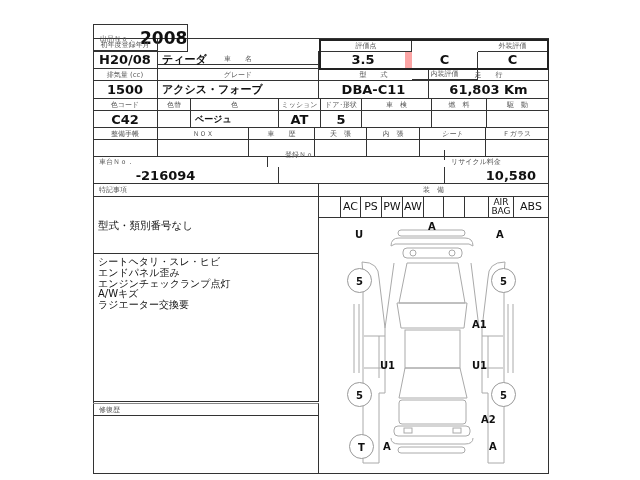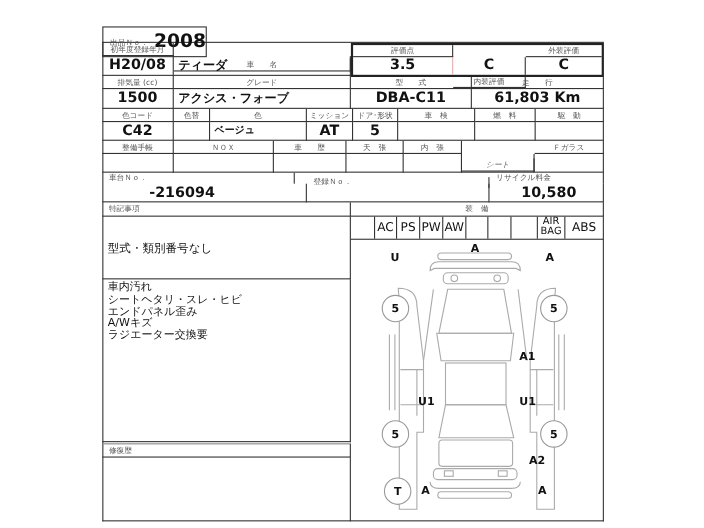--- a/index.html
+++ b/index.html
@@ -28,21 +28,21 @@
 
 <div class="cell lbl" style="left:93px;top:39px;width:65px;height:12px;">初年度登録年月</div>
 <div class="cell lbl" style="left:158px;top:39px;width:161px;height:12px;margin-top:14px;">車　　名</div>
 <div class="cell val" style="left:93px;top:51px;width:65px;height:18px;">H20/08</div>
 <div class="cell jp-val" style="left:158px;top:51px;width:161px;height:18px;">ティーダ</div>
 
 <div class="abs thick" style="left:319px;top:39px;width:230px;height:31px;"></div>
 <div class="cell lbl" style="left:321px;top:41px;width:91px;height:11px;line-height:11px;">評価点</div>
 <div class="cell lbl" style="left:412px;top:41px;width:66px;height:11px;line-height:11px;margin-top:28px;">内装評価</div>
 <div class="abs lbl" style="left:478px;top:41px;width:69px;height:11px;line-height:11px;border-bottom:1px solid #333;">外装評価</div>
-<div class="abs val" style="left:321px;top:52px;width:91px;height:16px;border-right:1px solid #fca5a5;line-height:16px;">3.5</div>
+<div class="abs val" style="left:321px;top:52px;width:91px;height:16px;border-right:7px solid #fca5a5;line-height:16px;">3.5</div>
 <div class="abs val" style="left:412px;top:52px;width:66px;height:16px;border-right:1px solid #333;line-height:16px;">C</div>
 <div class="abs val" style="left:478px;top:52px;width:69px;height:16px;line-height:16px;">C</div>
 
 <div class="cell lbl" style="left:93px;top:69px;width:65px;height:12px;">排気量 (cc)</div>
 <div class="cell lbl" style="left:158px;top:69px;width:161px;height:12px;">グレード</div>
 <div class="cell lbl" style="left:319px;top:70px;width:110px;height:11px;line-height:11px;">型　　式</div>
 <div class="cell lbl" style="left:429px;top:70px;width:120px;height:11px;line-height:11px;">走　　行</div>
 <div class="cell val" style="left:93px;top:81px;width:65px;height:18px;">1500</div>
 <div class="cell jp-val" style="left:158px;top:81px;width:161px;height:18px;">アクシス・フォーブ</div>
 <div class="cell val" style="left:319px;top:81px;width:110px;height:18px;">DBA-C11</div>
@@ -64,46 +64,46 @@
 <div class="cell val" style="left:321px;top:111px;width:41px;height:17px;">5</div>
 <div class="cell val" style="left:362px;top:111px;width:70px;height:17px;"></div>
 <div class="cell val" style="left:432px;top:111px;width:55px;height:17px;"></div>
 <div class="cell val" style="left:487px;top:111px;width:62px;height:17px;"></div>
 
 <div class="cell lbl" style="left:93px;top:128px;width:65px;height:12px;">整備手帳</div>
 <div class="cell lbl" style="left:158px;top:128px;width:91px;height:12px;">ＮＯＸ</div>
 <div class="cell lbl" style="left:249px;top:128px;width:66px;height:12px;">車　　歴</div>
 <div class="cell lbl" style="left:315px;top:128px;width:52px;height:12px;">天　張</div>
 <div class="cell lbl" style="left:367px;top:128px;width:53px;height:12px;">内　張</div>
-<div class="cell lbl" style="left:420px;top:144px;width:66px;height:12px;font-style:italic;">シート</div>
+<div class="cell lbl" style="left:420px;top:128px;width:66px;height:12px;font-style:italic;">シート</div>
 <div class="cell lbl" style="left:486px;top:128px;width:63px;height:12px;">Ｆガラス</div>
 
 <div class="cell val" style="left:93px;top:140px;width:65px;height:17px;"></div>
 <div class="cell val" style="left:158px;top:140px;width:91px;height:17px;"></div>
 <div class="cell val" style="left:249px;top:140px;width:66px;height:17px;"></div>
 <div class="cell val" style="left:315px;top:140px;width:52px;height:17px;"></div>
 <div class="cell val" style="left:367px;top:140px;width:53px;height:17px;"></div>
 <div class="cell val" style="left:420px;top:140px;width:66px;height:17px;"></div>
 <div class="cell val" style="left:486px;top:140px;width:63px;height:17px;"></div>
 
 <div class="cell lbl lbl-l" style="left:93px;top:157px;width:175px;height:10px;line-height:10px;border-bottom:none;">車台Ｎｏ．</div>
-<div class="cell lbl lbl-l" style="left:279px;top:161px;width:166px;height:10px;line-height:10px;border-bottom:none;font-family:Liberation Mono, monospace;">登録Ｎｏ．</div>
+<div class="cell lbl lbl-l" style="left:279px;top:150px;width:166px;height:10px;line-height:10px;border-bottom:none;">登録Ｎｏ．</div>
 <div class="cell lbl lbl-l" style="left:445px;top:157px;width:104px;height:10px;line-height:10px;border-bottom:none;">リサイクル料金</div>
 <div class="cell val" style="left:93px;top:167px;width:186px;height:17px;padding-right:40px;">-216094</div>
 <div class="cell val" style="left:279px;top:167px;width:166px;height:17px;"></div>
-<div class="cell val" style="left:445px;top:167px;width:104px;height:17px;text-align:right;padding-right:24px;">10,580</div>
+<div class="cell val" style="left:445px;top:167px;width:104px;height:17px;text-align:right;padding-right:12px;">10,580</div>
 
 <div class="cell lbl lbl-l" style="left:93px;top:184px;width:226px;height:13px;line-height:13px;">特記事項</div>
 <div class="cell" style="left:93px;top:197px;width:226px;height:57px;">
   <span style="position:absolute;left:5px;top:22px;font-size:10.5px;">型式・類別番号なし</span>
 </div>
 <div class="cell" style="left:93px;top:254px;width:226px;height:148px;padding:3px 0 0 5px;">
-  <div class="note">車内汚れ</div>
   <div class="note">シートヘタリ・スレ・ヒビ</div>
   <div class="note">エンドパネル歪み</div>
+  <div class="note">エンジンチェックランプ点灯</div>
   <div class="note">A/Wキズ</div>
   <div class="note">ラジエーター交換要</div>
 </div>
 <div class="cell lbl lbl-l" style="left:93px;top:403px;width:226px;height:13px;line-height:13px;border-top:1px solid #888;">修復歴</div>
 <div class="cell" style="left:93px;top:416px;width:226px;height:58px;">
   <span></span>
 </div>
 
 <div class="cell lbl" style="left:319px;top:184px;width:230px;height:13px;line-height:13px;">装　備</div>
 <div class="abs" style="left:319px;top:197px;width:230px;height:21px;border-bottom:1px solid #333;border-right:1px solid #333;">

